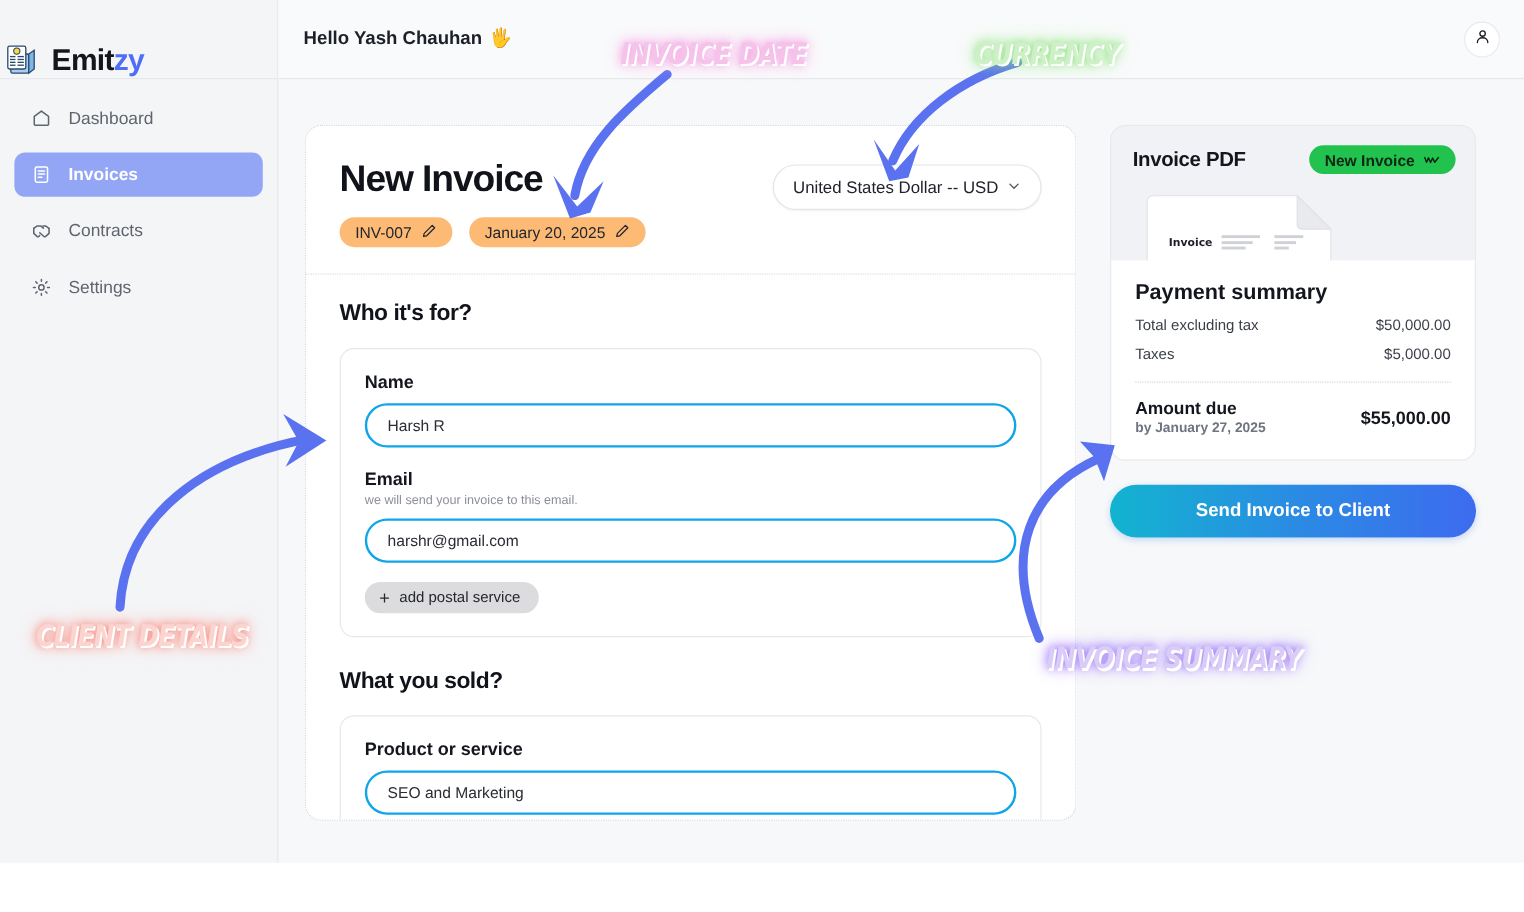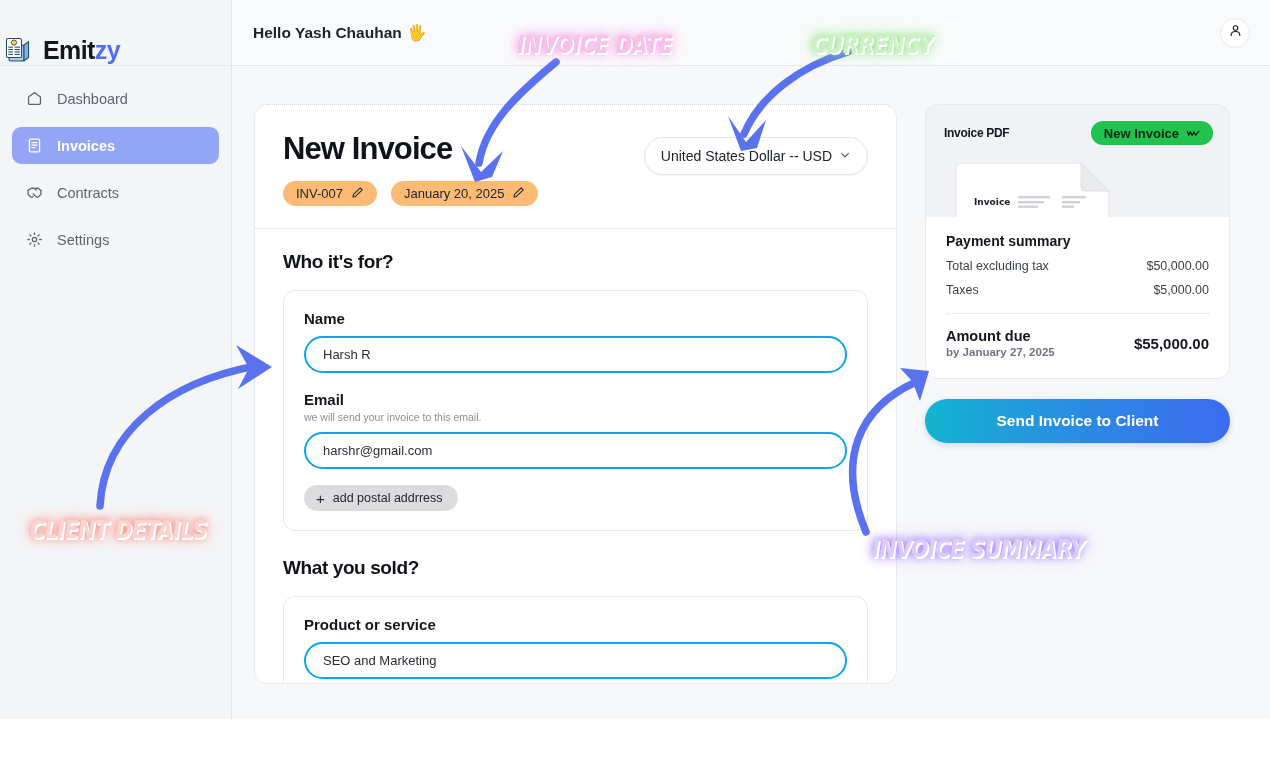--- a/index.html
+++ b/index.html
@@ -158,36 +158,36 @@
   #pdf-card {
     background: #f1f2f5;
     border: 1px solid #e9eaee;
     border-radius: 13px;
     overflow: hidden;
   }
   .pdf-head {
     display: flex; align-items: center; justify-content: space-between;
     padding: 16px 16px 8px 18px;
   }
-  .pdf-title { font-size: 12px; font-weight: bold; color: #13161d; letter-spacing: -0.3px; }
+  .pdf-title { font-size: 17px; font-weight: bold; color: #13161d; letter-spacing: -0.3px; }
   .badge {
     background: #22c24f;
     border-radius: 999px;
     height: 24px;
     padding: 0 13px;
     display: flex; align-items: center; gap: 7px;
     font-size: 13px; font-weight: bold; color: #0d2715;
     cursor: pointer;
   }
   .pdf-thumb-wrap { padding: 8px 0 0 26px; height: 64px; overflow: hidden; }
   .summary {
     background: #ffffff;
     padding: 16px 20px 20px 20px;
   }
-  .summary-title { font-size: 14px; font-weight: bold; color: #13161d; }
+  .summary-title { font-size: 18px; font-weight: bold; color: #13161d; }
   .row {
     display: flex; justify-content: space-between; align-items: baseline;
     margin-top: 10px;
     font-size: 12.5px; color: #3b3f49;
   }
   .dot-sep { border-top: 1.5px dotted #d6d8de; margin: 16px 0 14px 0; }
   .due-row { display: flex; justify-content: space-between; align-items: center; }
   .due-label { font-size: 14.5px; font-weight: bold; color: #13161d; }
   .due-sub { font-size: 11.5px; font-weight: bold; color: #6f7480; margin-top: 2px; }
   .due-amt { font-size: 15px; font-weight: bold; color: #13161d; }
@@ -368,21 +368,21 @@
             <span>Harsh R</span>
           </div>
           <div class="field-gap"></div>
           <div class="field-label">Email</div>
           <div class="field-hint">we will send your invoice to this email.</div>
           <div class="field-input">
             <span>harshr@gmail.com</span>
           </div>
           <div class="pill-btn">
             <span class="plus">+</span>
-            <span>add postal addrress</span>
+            <span>add postal service</span>
           </div>
         </div>
       </div>
 
       <div class="card-body" style="padding-top:26px;padding-bottom:0;">
         <div class="section-title">What you sold?</div>
         <div class="field-box" style="padding-bottom:26px;">
           <div class="field-label">Product or service</div>
           <div class="field-input">
             <span>SEO and Marketing</span>

